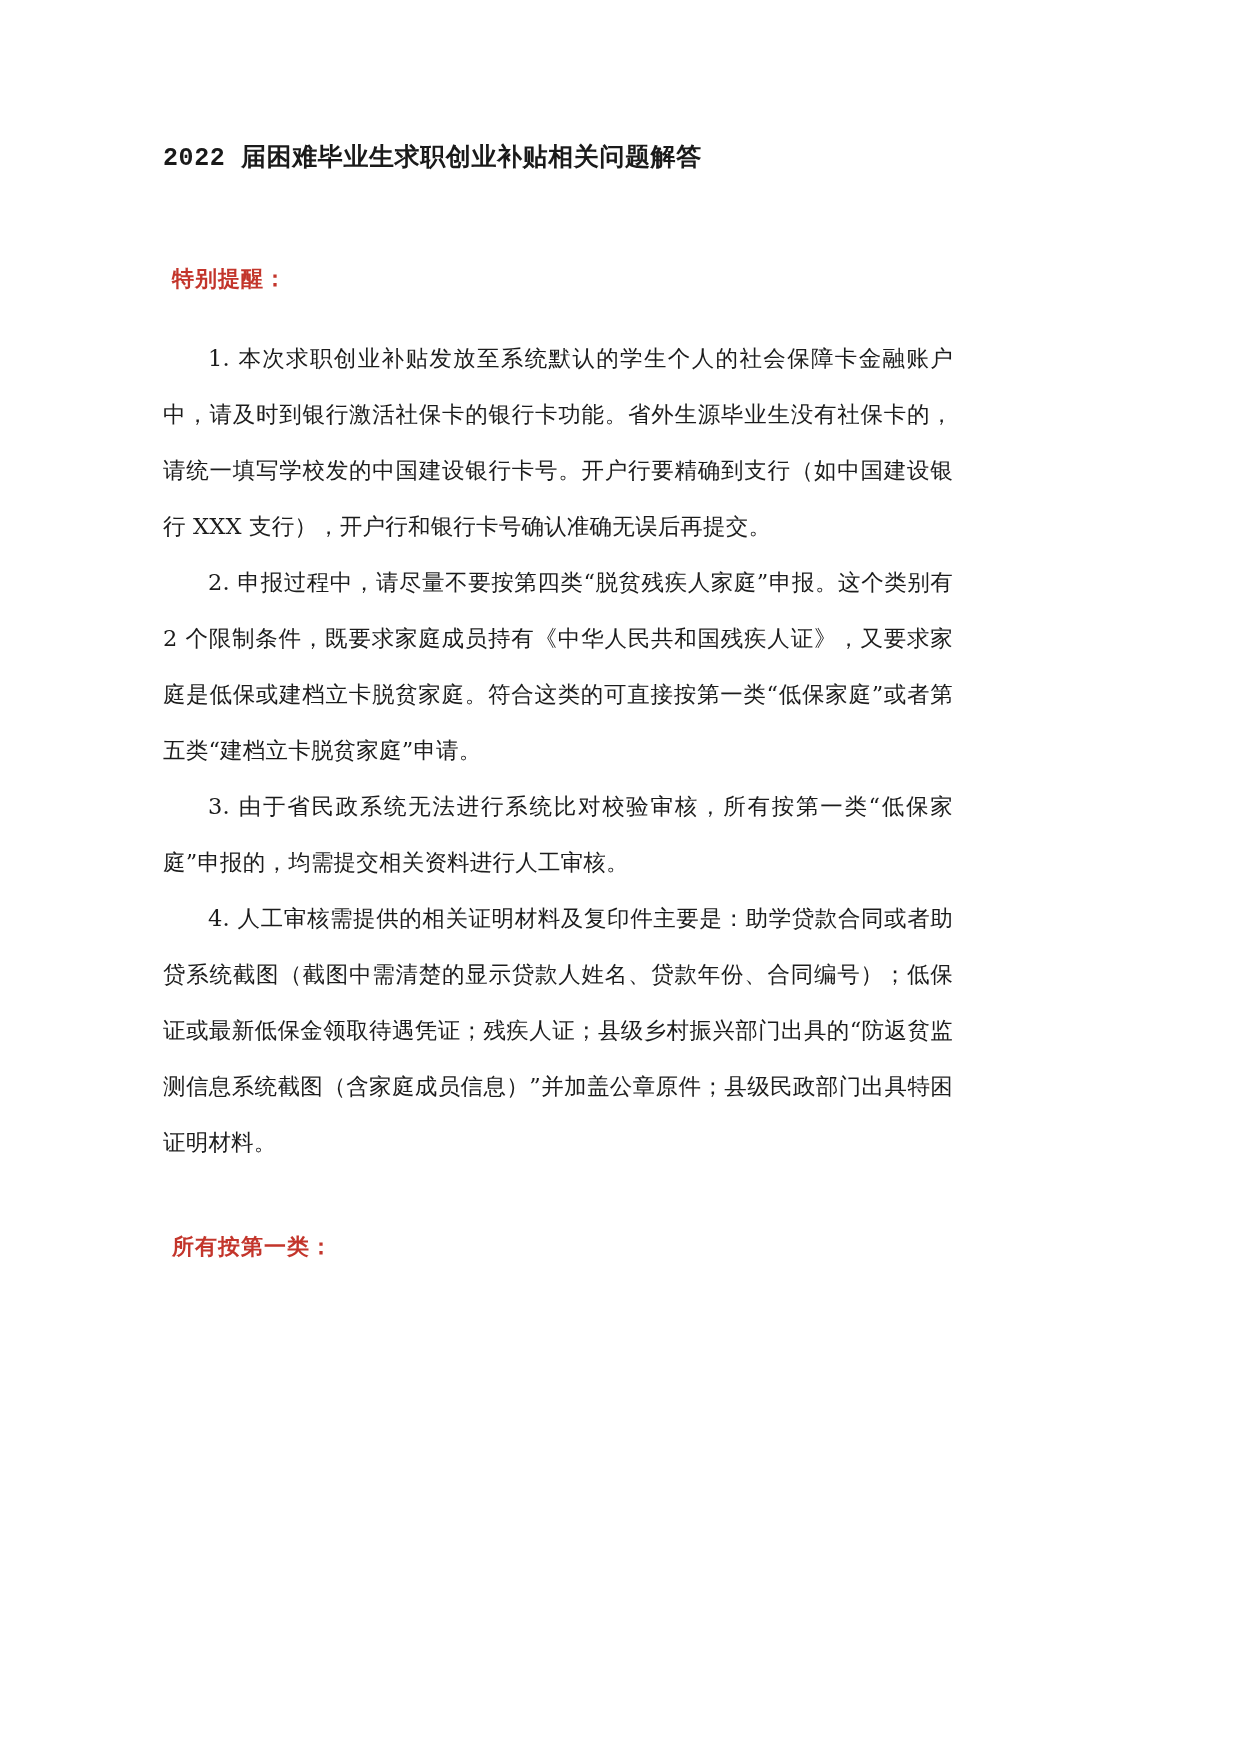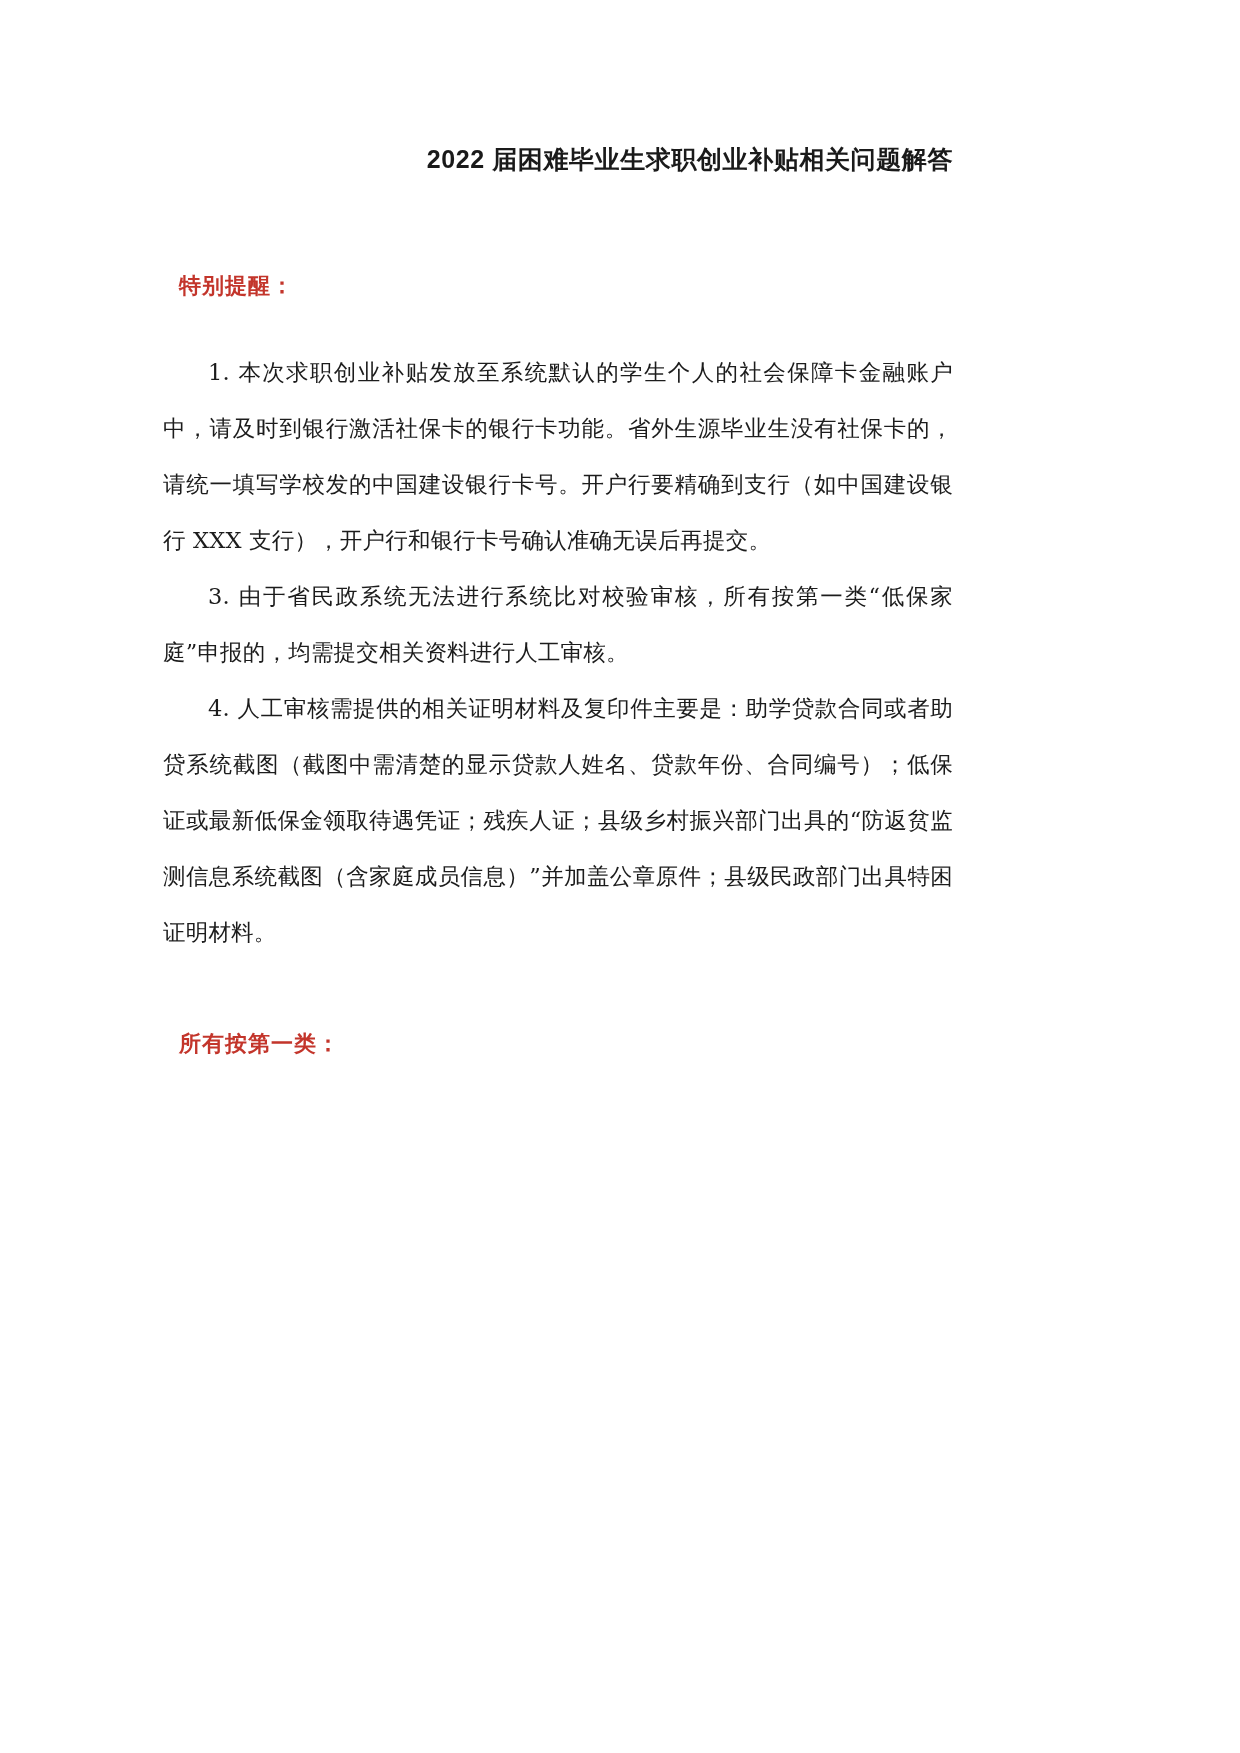--- a/index.html
+++ b/index.html
@@ -18,39 +18,39 @@
     box-sizing: border-box;
     overflow: hidden;
   }
   .content {
     position: absolute;
     left: 163px;
     top: 0;
     width: 790px;
   }
   .doc-title {
-    text-align: right;
-    font-family: Liberation Sans, sans-serif;
+    text-align: left;
+    font-family: Liberation Mono, monospace;
     font-weight: bold;
     font-size: 25px;
     line-height: 34px;
     color: #1a1a1a;
     letter-spacing: 0.6px;
     margin: 0;
     padding-top: 142px;
     white-space: nowrap;
   }
   .section-heading {
     font-family: "DejaVu Serif", "Liberation Serif", serif;
     font-weight: bold;
     font-size: 22px;
     line-height: 30px;
     color: #c3352b;
     letter-spacing: 1px;
-    margin: 16px;
+    margin: 9px;
   }
   .heading-special {
     padding-top: 78px;
   }
   .heading-faq {
     padding-top: 52px;
   }
   .para {
     font-family: "DejaVu Serif", "Liberation Serif", serif;
     font-size: 22.5px;
@@ -75,20 +75,21 @@
 
 <div class="page">
   <div class="content">
 
     <h1 class="doc-title">2022 届困难毕业生求职创业补贴相关问题解答</h1>
 
     <h2 class="section-heading heading-special">特别提醒：</h2>
 
     <div class="body-block">
       <p class="para para-first">1. 本次求职创业补贴发放至系统默认的学生个人的社会保障卡金融账户中，请及时到银行激活社保卡的银行卡功能。省外生源毕业生没有社保卡的，请统一填写学校发的中国建设银行卡号。开户行要精确到支行（如中国建设银行 XXX 支行），开户行和银行卡号确认准确无误后再提交。</p>
+      <p class="para">2. 申报过程中，请尽量不要按第四类“脱贫残疾人家庭”申报。这个类别有 2 个限制条件，既要求家庭成员持有《中华人民共和国残疾人证》，又要求家庭是低保或建档立卡脱贫家庭。符合这类的可直接按第一类“低保家庭”或者第五类“建档立卡脱贫家庭”申请。</p>
       <p class="para">3. 由于省民政系统无法进行系统比对校验审核，所有按第一类“低保家庭”申报的，均需提交相关资料进行人工审核。</p>
       <p class="para">4. 人工审核需提供的相关证明材料及复印件主要是：助学贷款合同或者助贷系统截图（截图中需清楚的显示贷款人姓名、贷款年份、合同编号）；低保证或最新低保金领取待遇凭证；残疾人证；县级乡村振兴部门出具的“防返贫监测信息系统截图（含家庭成员信息）”并加盖公章原件；县级民政部门出具特困证明材料。</p>
     </div>
 
     <h2 class="section-heading heading-faq">所有按第一类：</h2>
 
   </div>
 </div>
 
 </body></html>

